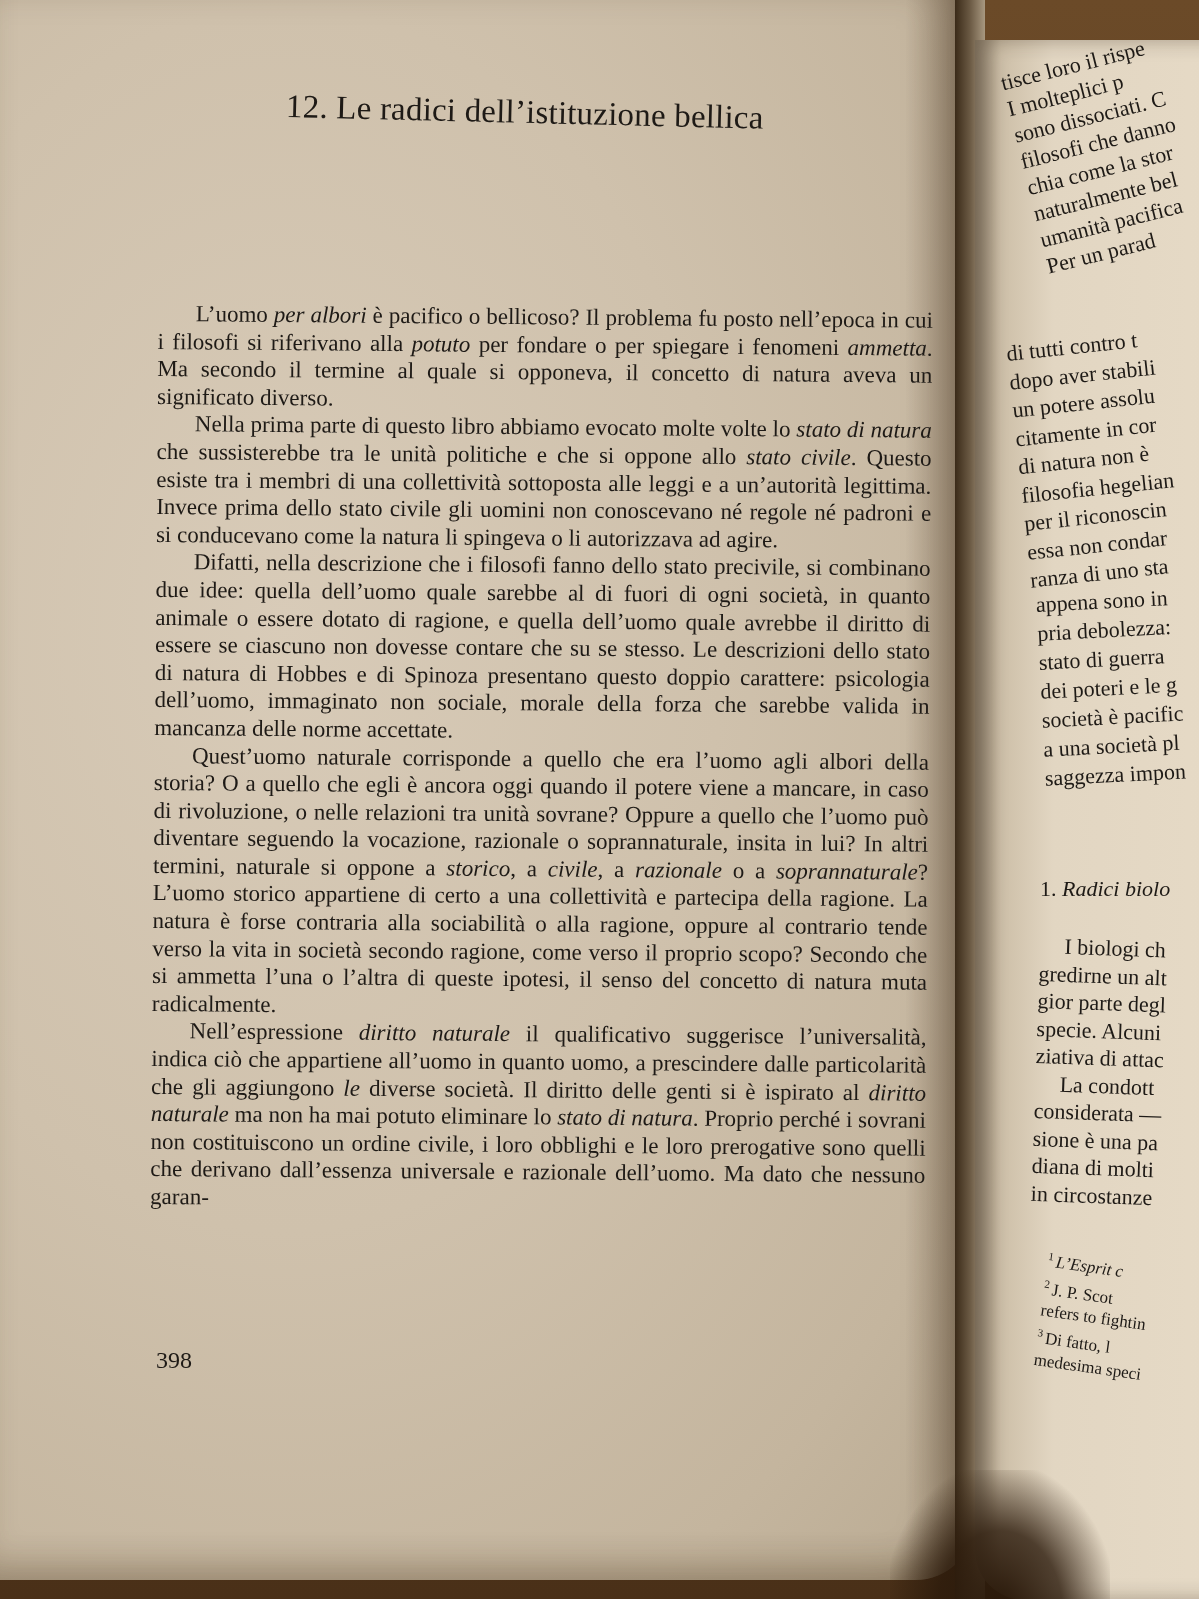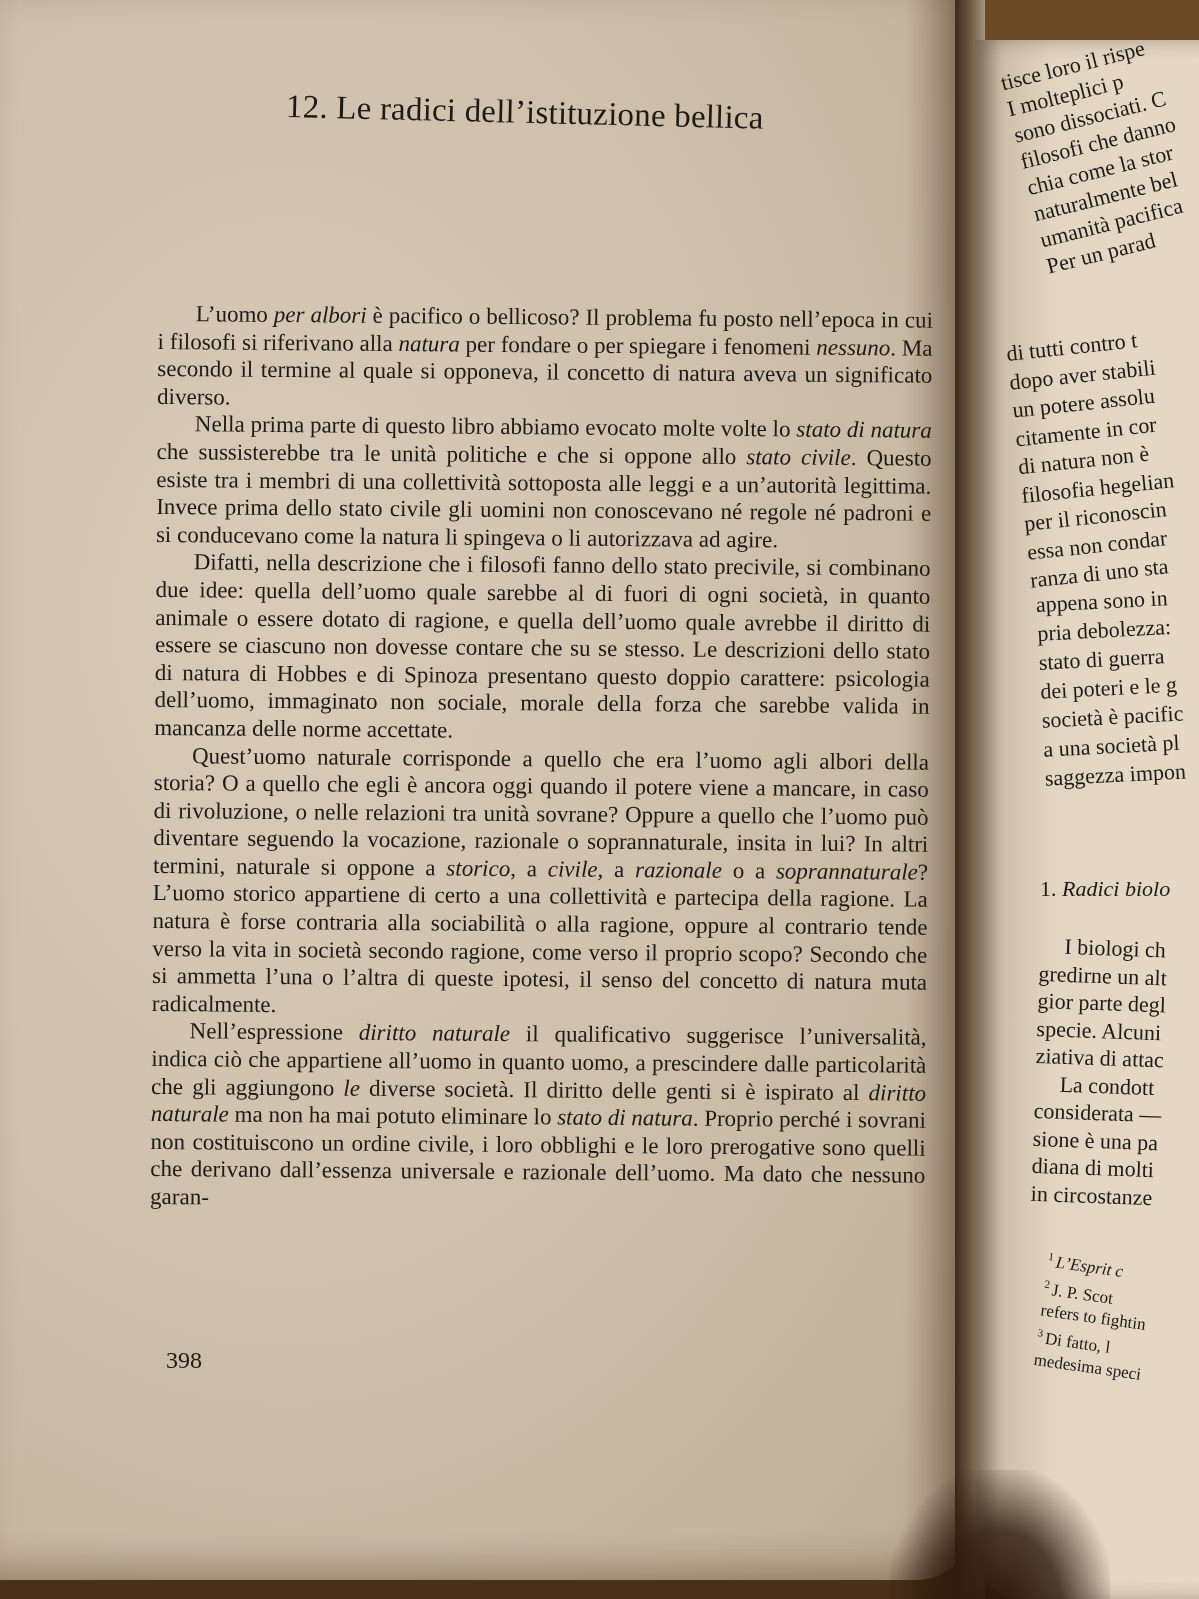--- a/index.html
+++ b/index.html
@@ -43,21 +43,21 @@
 
     .body-text {
       position: absolute; left: 158px; top: 300px; width: 775px;
       font-size: 23px; line-height: 27.6px; text-align: justify;
       transform: rotate(0.5deg); transform-origin: left top;
     }
     .body-text p { margin: 0; text-indent: 38px; }
     .body-text em { font-style: italic; }
 
     .page-number {
-      position: absolute; left: 166px; top: 1347px; font-size: 24px;
+      position: absolute; left: 156px; top: 1347px; font-size: 24px;
     }
 
     
     .right-top {
       position: absolute; left: 998px; top: 70px; width: 240px;
       font-size: 22px; line-height: 27px; white-space: nowrap;
       transform: rotate(-14deg); transform-origin: left top;
     }
     .right-top .ln { display: block; }
     .right-mid {
@@ -99,21 +99,21 @@
 
 <div class="scene">
   <div class="page-left"></div>
   <div class="gutter"></div>
   <div class="page-right"></div>
   <div class="shadow-bottom"></div>
 
   <h1 class="chapter-title" style="margin:0;font-weight:normal;">12. Le radici dell’istituzione bellica</h1>
 
   <div class="body-text">
-    <p><span>L’uomo </span><em>per albori</em><span> è pacifico o bellicoso? Il problema fu posto nel­l’epoca in cui i filosofi si riferivano alla </span><em>natura</em><span> per fondare o per spiegare i fenomeni </span><em>nessuno</em><span>. Ma secondo il termine al quale si opponeva, il concetto di natura aveva un significato diverso.</span></p>
+    <p><span>L’uomo </span><em>per albori</em><span> è pacifico o bellicoso? Il problema fu posto nel­l’epoca in cui i filosofi si riferivano alla </span><em>potuto</em><span> per fondare o per spiegare i fenomeni </span><em>ammetta</em><span>. Ma secondo il termine al quale si opponeva, il concetto di natura aveva un significato diverso.</span></p>
     <p><span>Nella prima parte di questo libro abbiamo evocato molte volte lo </span><em>stato di natura</em><span> che sussisterebbe tra le unità politiche e che si oppone allo </span><em>stato civile</em><span>. Questo esiste tra i membri di una collettività sottoposta alle leggi e a un’autorità legittima. Invece prima dello stato civile gli uomini non conoscevano né regole né padroni e si conducevano come la natura li spingeva o li autorizzava ad agire.</span></p>
     <p><span>Difatti, nella descrizione che i filosofi fanno dello stato precivile, si combinano due idee: quella dell’uomo quale sarebbe al di fuori di ogni società, in quanto animale o essere dotato di ragione, e quella dell’uomo quale avrebbe il diritto di essere se ciascuno non dovesse contare che su se stesso. Le descrizioni dello stato di natura di Hobbes e di Spinoza presentano questo doppio carattere: psicologia dell’uomo, immaginato non sociale, morale della forza che sarebbe valida in mancanza delle norme accettate.</span></p>
     <p><span>Quest’uomo naturale corrisponde a quello che era l’uomo agli albori della storia? O a quello che egli è ancora oggi quando il potere viene a mancare, in caso di rivoluzione, o nelle relazioni tra unità sovrane? Op­pure a quello che l’uomo può diventare seguendo la vocazione, razionale o soprannaturale, insita in lui? In altri termini, naturale si oppone a </span><em>storico</em><span>, a </span><em>civile</em><span>, a </span><em>razionale</em><span> o a </span><em>soprannaturale</em><span>? L’uomo storico appartiene di certo a una collettività e partecipa della ragione. La natura è forse contraria alla sociabilità o alla ragione, oppure al contrario tende verso la vita in società secondo ragione, come verso il proprio scopo? Secondo che si ammetta l’una o l’altra di queste ipotesi, il senso del concetto di natura muta radicalmente.</span></p>
     <p><span>Nell’espressione </span><em>diritto naturale</em><span> il qualificativo suggerisce l’universa­lità, indica ciò che appartiene all’uomo in quanto uomo, a prescindere dalle particolarità che gli aggiungono </span><em>le</em><span> diverse società. Il diritto delle genti si è ispirato al </span><em>diritto naturale</em><span> ma non ha mai potuto eliminare lo </span><em>stato di natura</em><span>. Proprio perché i sovrani non costituiscono un ordine civile, i loro obblighi e le loro prerogative sono quelli che derivano dal­l’essenza universale e razionale dell’uomo. Ma dato che nessuno garan-</span></p>
   </div>
 
   <div class="page-number">398</div>
 
   <div class="right-top">
       <span class="ln">tisce loro il rispe</span>

